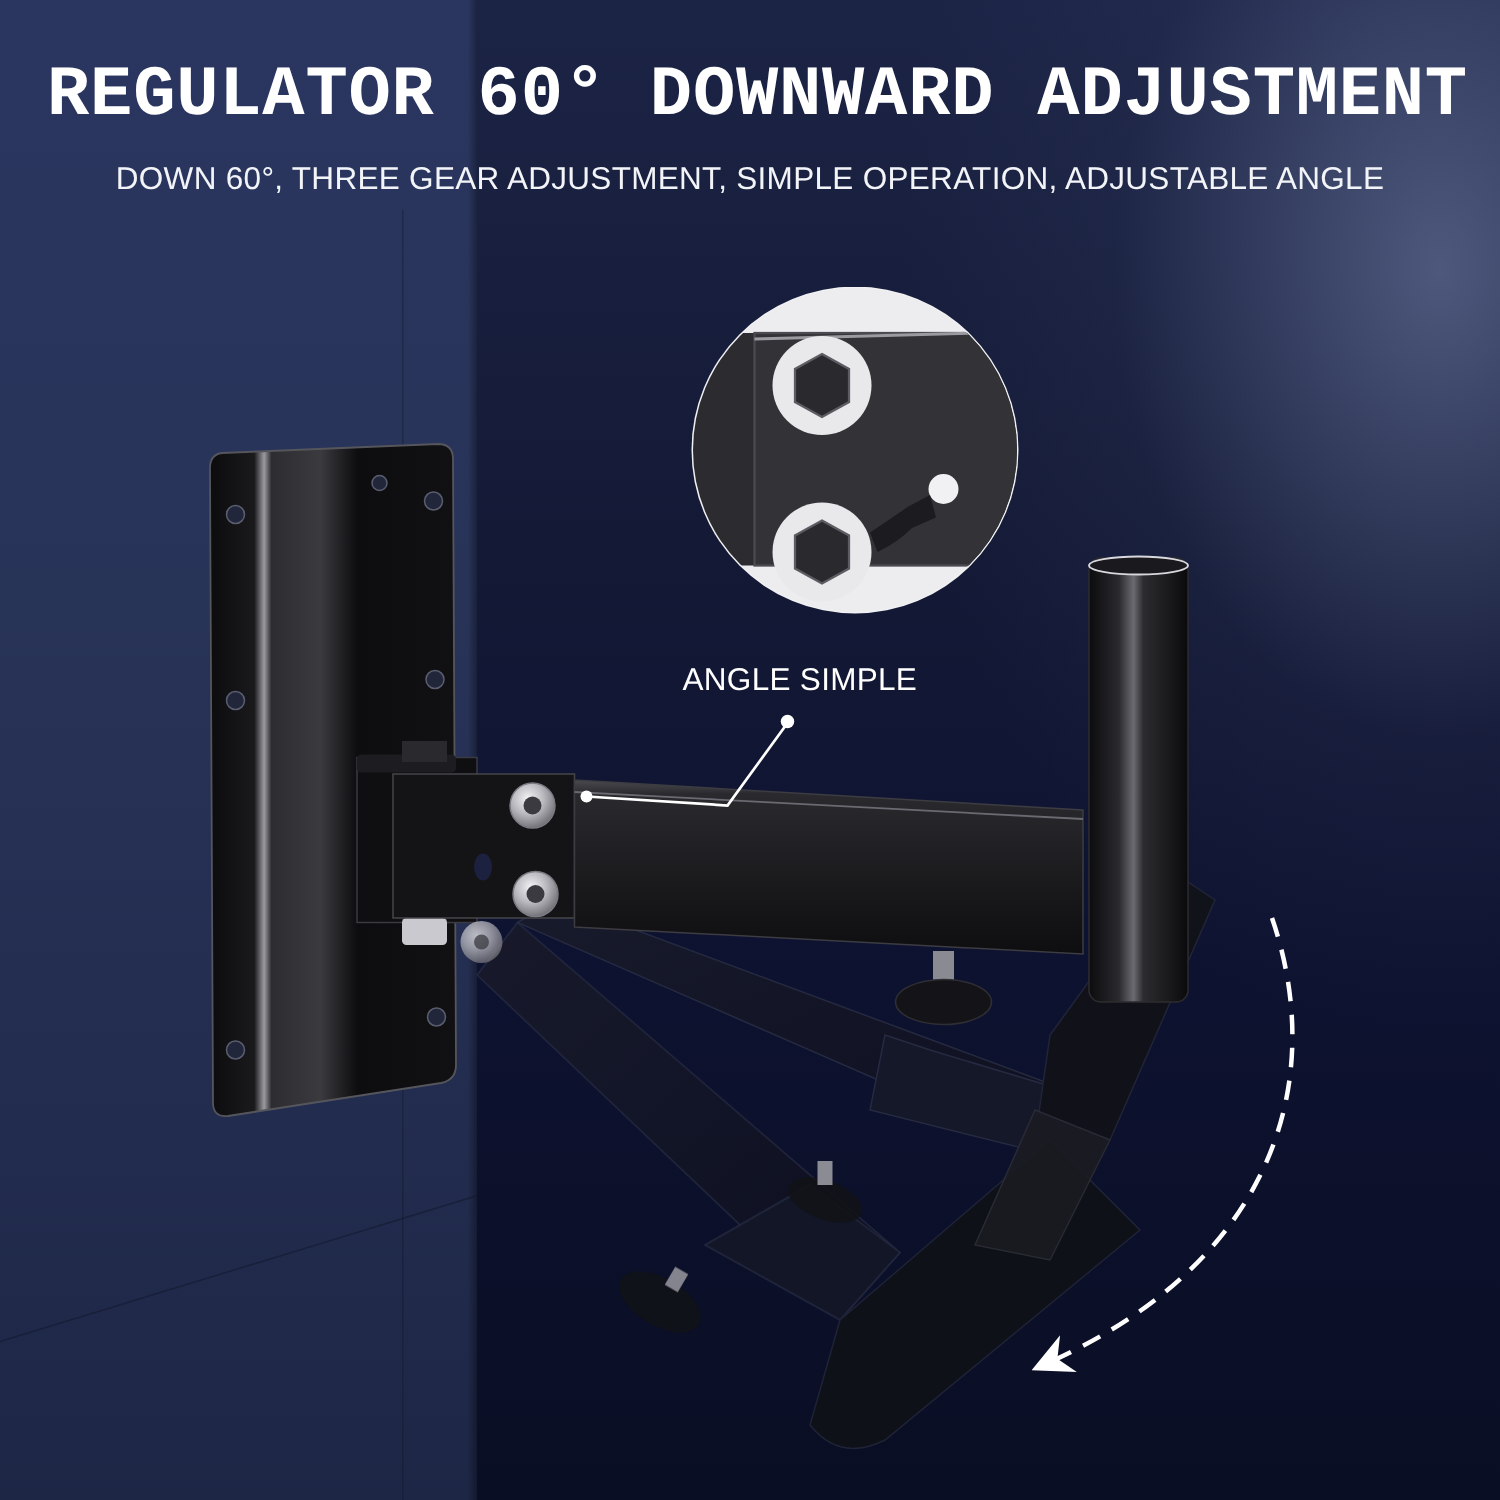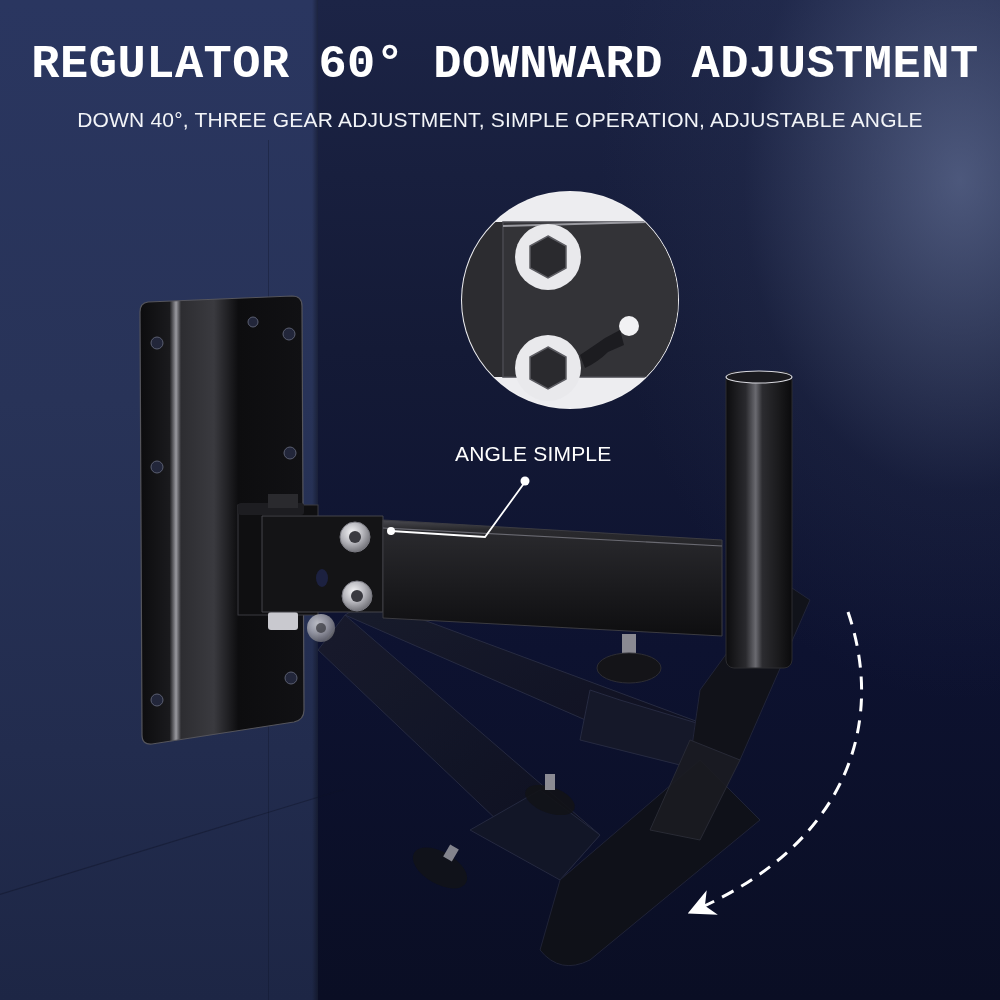--- a/index.html
+++ b/index.html
@@ -45,21 +45,21 @@
 </head>
 <body>
 
 <div class="stage">
 
   <div class="wall"></div>
   <div class="wall-seam-v"></div>
   <div class="wall-seam-d"></div>
 
   <div class="title">REGULATOR 60° DOWNWARD ADJUSTMENT</div>
-  <div class="subtitle">DOWN 40°, THREE GEAR ADJUSTMENT, SIMPLE OPERATION, ADJUSTABLE ANGLE</div>
+  <div class="subtitle">DOWN 60°, THREE GEAR ADJUSTMENT, SIMPLE OPERATION, ADJUSTABLE ANGLE</div>
 
   <svg class="scene" width="1000" height="1000" viewBox="0 0 1000 1000">
     <defs>
       <linearGradient id="plateGrad" x1="0" y1="0" x2="1" y2="0">
         <stop offset="0" stop-color="#0c0c0e"></stop>
         <stop offset="0.18" stop-color="#1a1a1d"></stop>
         <stop offset="0.22" stop-color="#9a9aa0"></stop>
         <stop offset="0.25" stop-color="#2d2d31"></stop>
         <stop offset="0.45" stop-color="#3a3a3f"></stop>
         <stop offset="0.55" stop-color="#1c1c1f"></stop>

